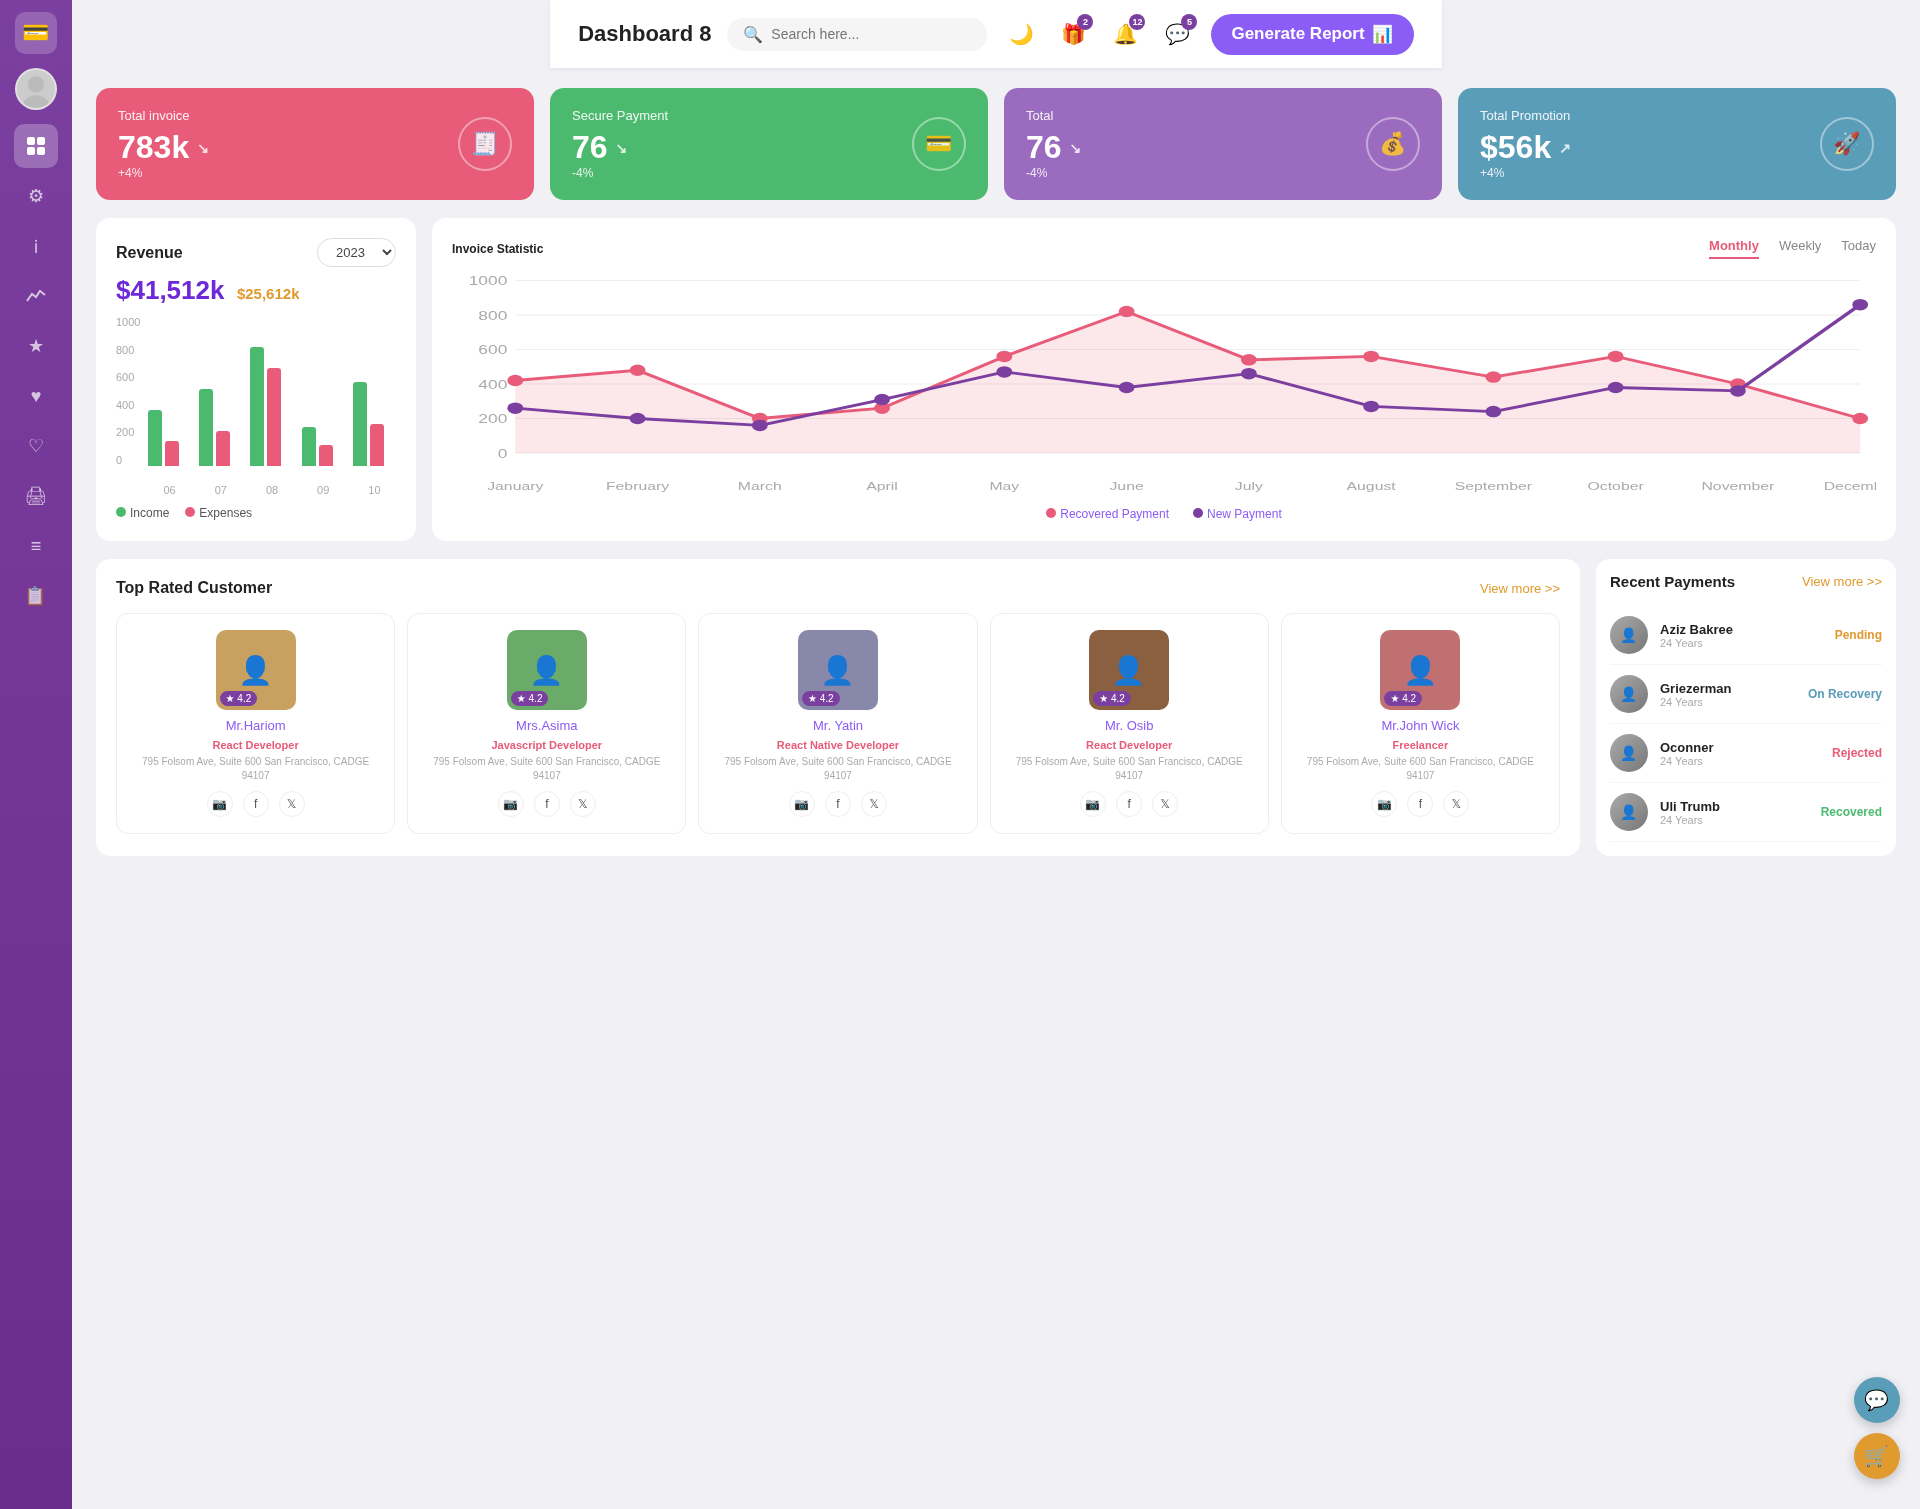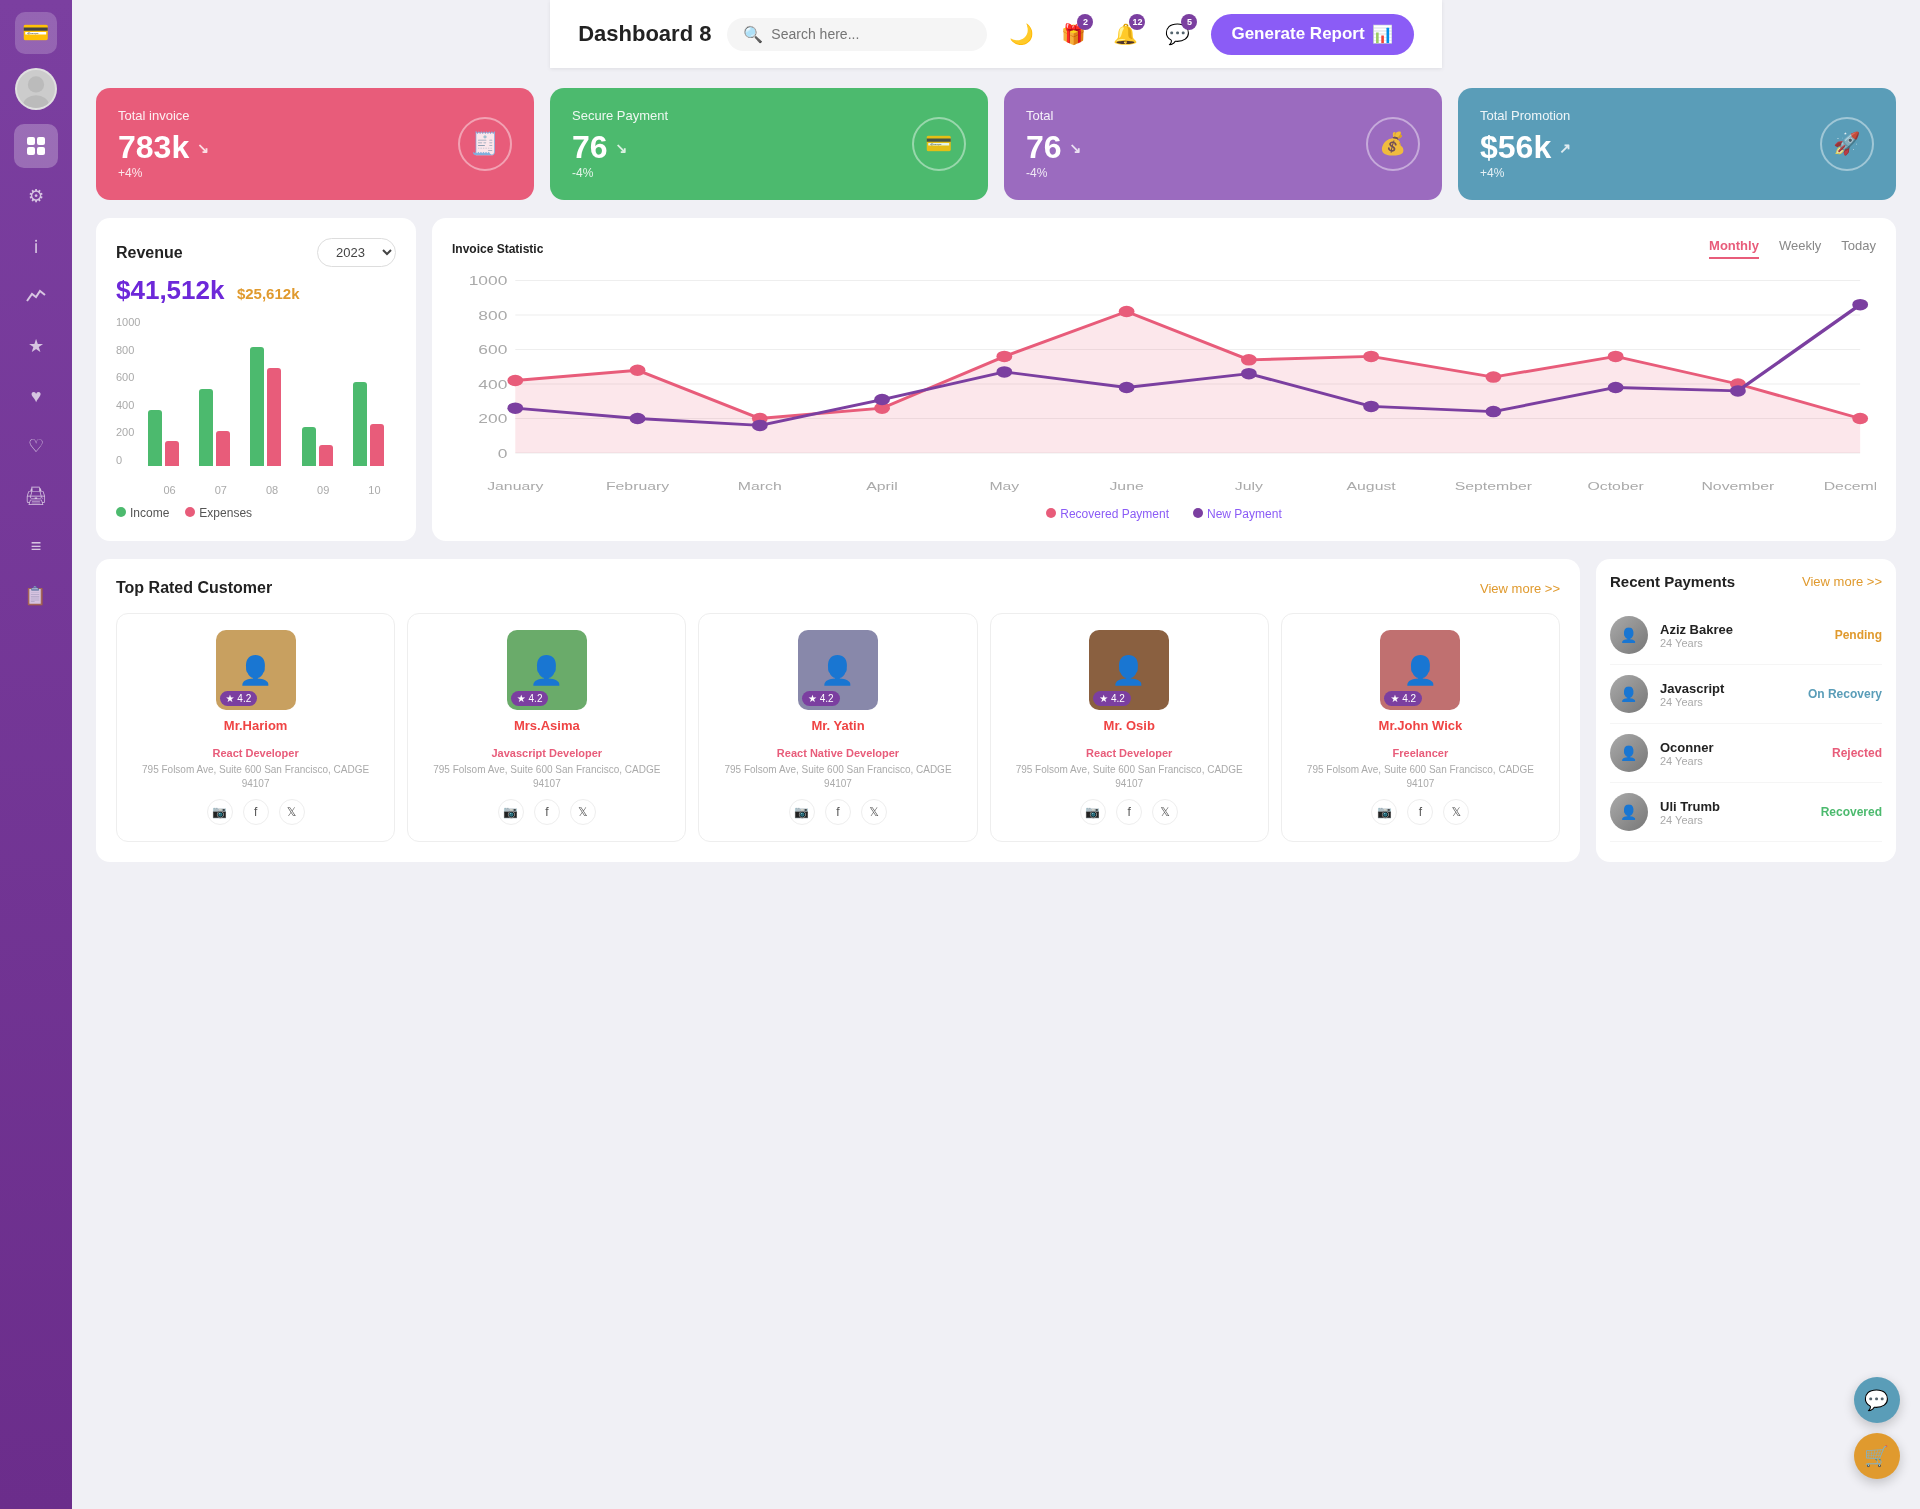--- a/index.html
+++ b/index.html
@@ -272,21 +272,21 @@
     .rating-badge {
       position: absolute;
       bottom: 4px; left: 4px;
       background: #7b3fa0;
       color: white;
       border-radius: 10px;
       font-size: 10px;
       padding: 2px 6px;
       display: flex; align-items: center; gap: 2px;
     }
-    .customer-name { font-size: 13px; font-weight: 700; color: #ef4444; margin-bottom: 14px; }
+    .customer-name { font-size: 13px; font-weight: 400; color: #8b5cf6; margin-bottom: 6px; }
     .customer-role { font-size: 11px; color: #e85c7a; margin-bottom: 4px; font-weight: 600; }
     .customer-address { font-size: 10px; color: #aaa; margin-bottom: 8px; line-height: 1.4; }
     .customer-socials { display: flex; gap: 10px; justify-content: center; }
     .social-icon {
       width: 26px; height: 26px;
       border-radius: 50%;
       border: 1px solid #eee;
       display: flex; align-items: center; justify-content: center;
       font-size: 12px;
       color: #555;
@@ -679,21 +679,21 @@
       <div class="payment-avatar">👤</div>
       <div class="payment-info">
         <div class="payment-name">Aziz Bakree</div>
         <div class="payment-age">24 Years</div>
       </div>
       <div class="payment-status status-pending">Pending</div>
     </div>
             <div class="payment-item">
       <div class="payment-avatar">👤</div>
       <div class="payment-info">
-        <div class="payment-name">Javascript</div>
+        <div class="payment-name">Griezerman</div>
         <div class="payment-age">24 Years</div>
       </div>
       <div class="payment-status status-recovery">On Recovery</div>
     </div>
             <div class="payment-item">
       <div class="payment-avatar">👤</div>
       <div class="payment-info">
         <div class="payment-name">Oconner</div>
         <div class="payment-age">24 Years</div>
       </div>

